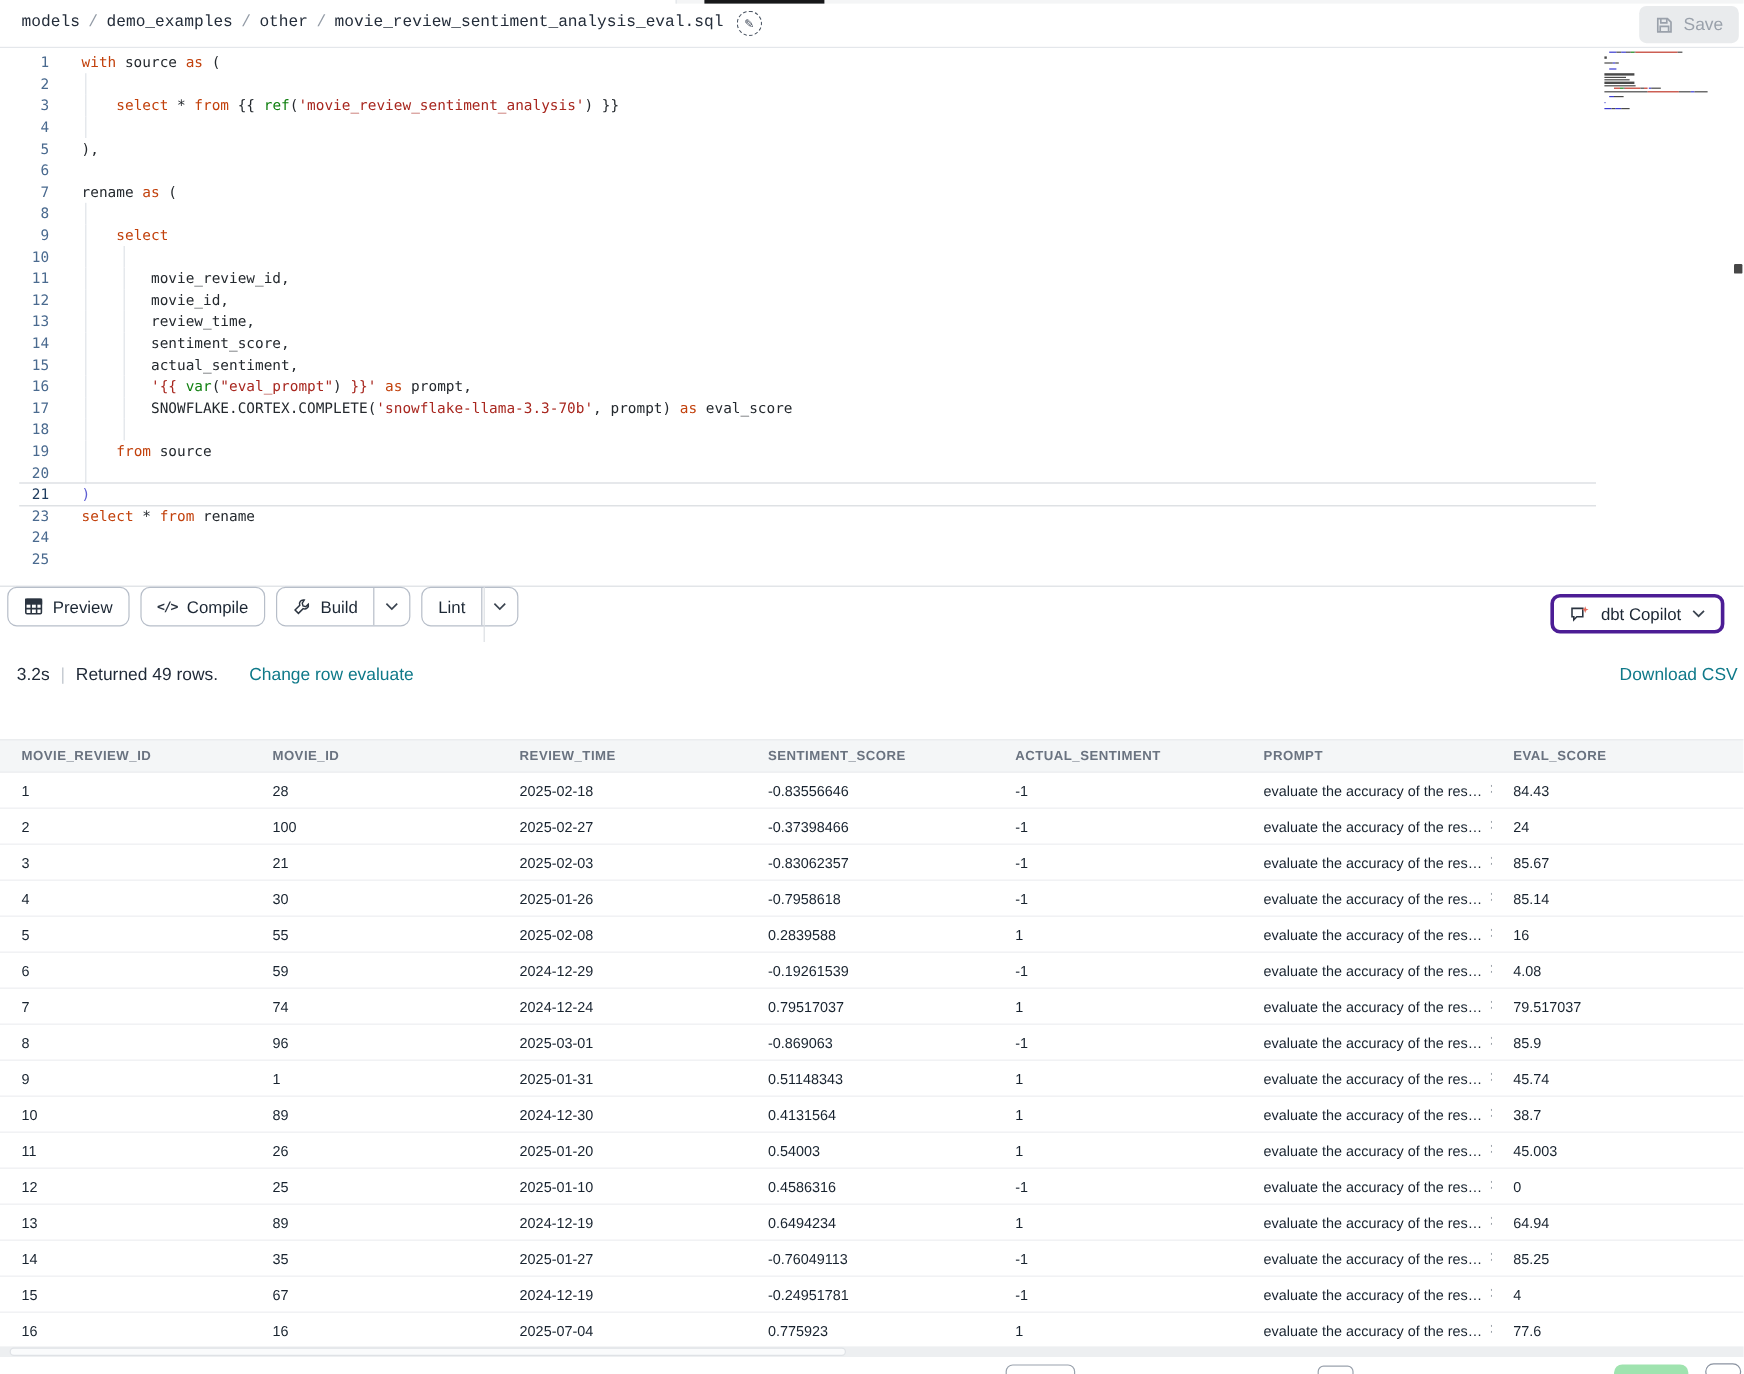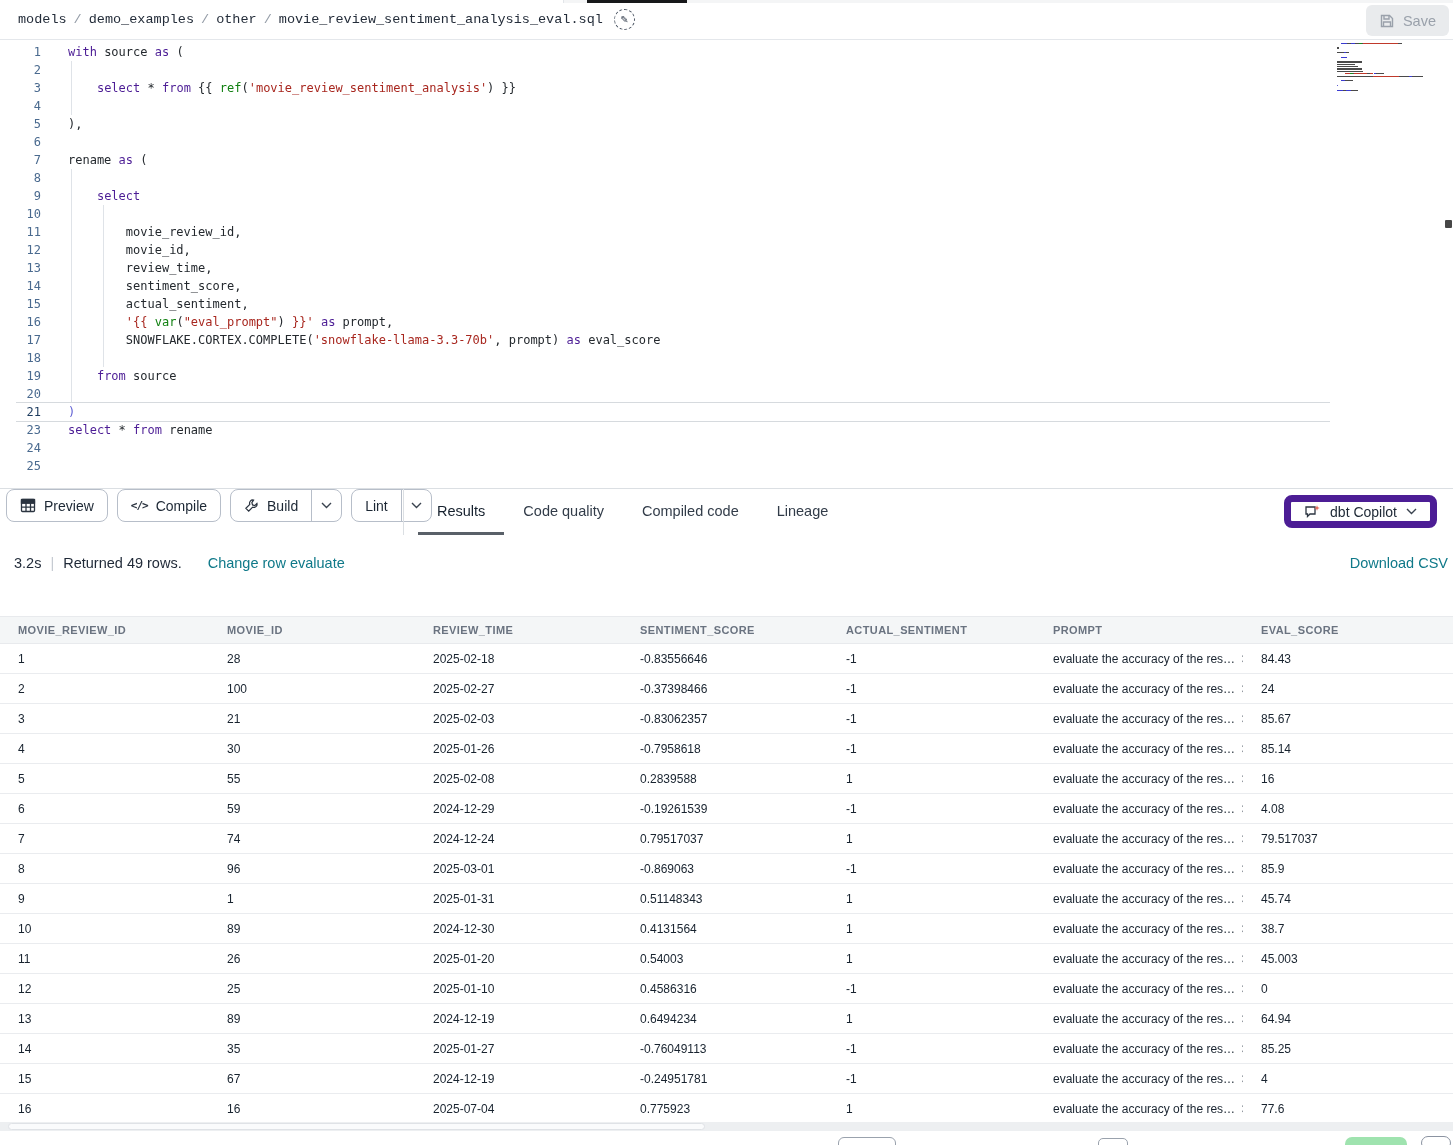--- a/index.html
+++ b/index.html
@@ -29,21 +29,21 @@
     overflow:hidden; font-family:"DejaVu Sans Mono", monospace; font-size:12px; }
   #editor-lines { padding-top:2px; }
   .line { position:relative; height:18px; line-height:18px; white-space:pre; }
   .line.active::after { content:""; position:absolute; left:16px; width:1314px; top:-1px; height:18px;
     border-top:1px solid #d6dade; border-bottom:1px solid #d6dade; pointer-events:none; }
   .lnum { position:absolute; left:0; top:0; width:41px; text-align:right; color:#4a6a8f; }
   .lnum.on { color:#1d3b5e; }
   .lcode { position:absolute; left:68px; top:0; }
   .guide { position:absolute; top:0; height:18px; width:1px; background:#dfe3e8; }
   .guide.g0 { left:71px; } .guide.g1 { left:103px; }
-  .tk-kw { color:#4c1d95; } .tk-pl { color:#24292e; } .tk-fn { color:#118011; }
+  .tk-kw { color:#c2410c; } .tk-pl { color:#24292e; } .tk-fn { color:#118011; }
   .tk-str { color:#a8271f; } .tk-brk { color:#5f5fd3; }
 
   
   #minimap { position:absolute; left:1337px; top:38px; width:104px; height:56px; z-index:5; }
   .mm-line { height:1.3px; margin-bottom:1.05px; display:flex; }
   .mm-seg { height:1.3px; display:block; }
   #editor-scroll-thumb { position:absolute; left:1445px; top:220px; width:7px; height:8px;
     background:#474747; border-radius:1px; z-index:6; }
 
   
@@ -54,21 +54,21 @@
     border-radius:8px; font-size:14px; color:#1c2734; font-family:inherit; cursor:pointer; overflow:hidden;}
   .tbtn .seg { display:flex; align-items:center; gap:8px; padding:0 13px; height:100%; }
   .tbtn .chev-seg { padding:0 9px; border-left:1px solid #b7bec9; height:100%; display:flex; align-items:center; }
   .code-ic { font-family:"DejaVu Sans Mono", monospace; font-size:11px; font-weight:bold; color:#2b3440; letter-spacing:-1px;}
   #toolbar-divider { position:absolute; left:403px; top:0; width:1px; height:46px; background:#dbdfe3; }
   #tabs { position:absolute; left:418px; top:0; height:46px; display:flex; }
   .tab { position:relative; padding:0 19px; line-height:45px; font-size:14.5px; color:#323c49; cursor:pointer; }
   .tab.active { color:#16212e; }
   .tab.active::after { content:""; position:absolute; left:0; right:0; bottom:0; height:3px; background:#596068; }
   #copilot-btn { position:absolute; right:16px; top:6px; height:33px; display:flex; align-items:center; gap:9px;
-    padding:0 13px; background:#fff; border:7px solid #4c1d95; border-radius:8px; font-size:14px; color:#1c2734;
+    padding:0 13px; background:#fff; border:3px solid #4c1d95; border-radius:8px; font-size:14px; color:#1c2734;
     font-family:inherit; cursor:pointer; }
 
   
   #status-row { position:absolute; top:534px; left:0; width:1453px; height:58px; background:#fff;
     display:flex; align-items:center; padding-left:14px; font-size:14.5px; color:#1f2937; }
   .pipe { color:#c5cad1; margin:0 9px; }
   .link { color:#0f7989; cursor:pointer; }
   #change-row-link { margin-left:26px; }
   #download-link { position:absolute; right:5px; top:0; height:58px; display:flex; align-items:center; }
 
@@ -276,26 +276,20 @@
         <span>Lint</span>
       </span>
       <span class="chev-seg">
         <svg width="11" height="7" viewBox="0 0 11 7" fill="none" stroke="#3a434f" stroke-width="1.4">
             <path d="M1 1l4.5 4.5L10 1"></path>
           </svg>
       </span>
     </span>
   </div>
   <div id="toolbar-divider"></div>
-  <div id="tabs">
-      <div class="tab active">Results</div>
-      <div class="tab">Code quality</div>
-      <div class="tab">Compiled code</div>
-      <div class="tab">Lineage</div>
-    </div>
   <button id="copilot-btn">
     <svg width="17" height="16" viewBox="0 0 17 16" fill="none">
       <path d="M2 3h9v7H6l-2.5 2.5V10H2z" stroke="#2b3440" stroke-width="1.3"></path>
       <path d="M13 1.2l.8 2 2 .8-2 .8-.8 2-.8-2-2-.8 2-.8z" fill="#e36a5a"></path>
     </svg>
     <span>dbt Copilot</span>
     <svg width="11" height="7" viewBox="0 0 11 7" fill="none" stroke="#3a434f" stroke-width="1.4">
         <path d="M1 1l4.5 4.5L10 1"></path>
       </svg>
   </button>

